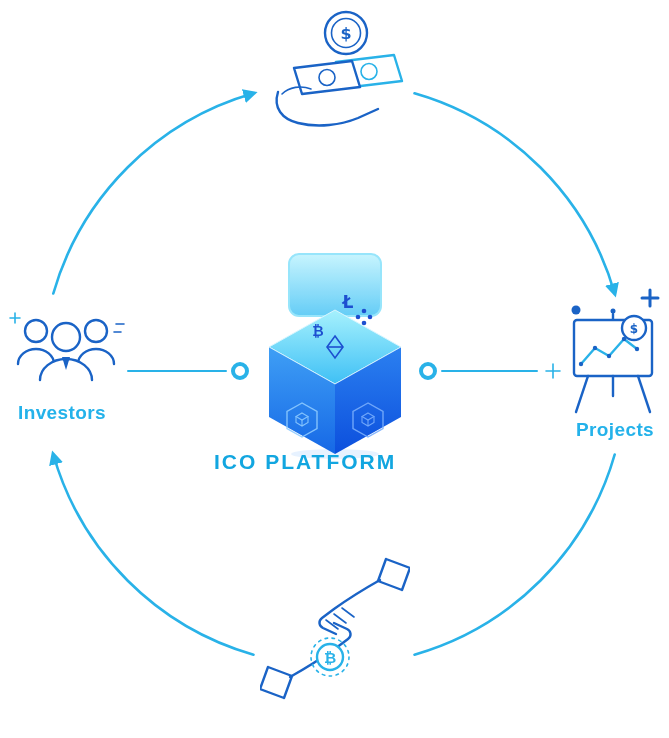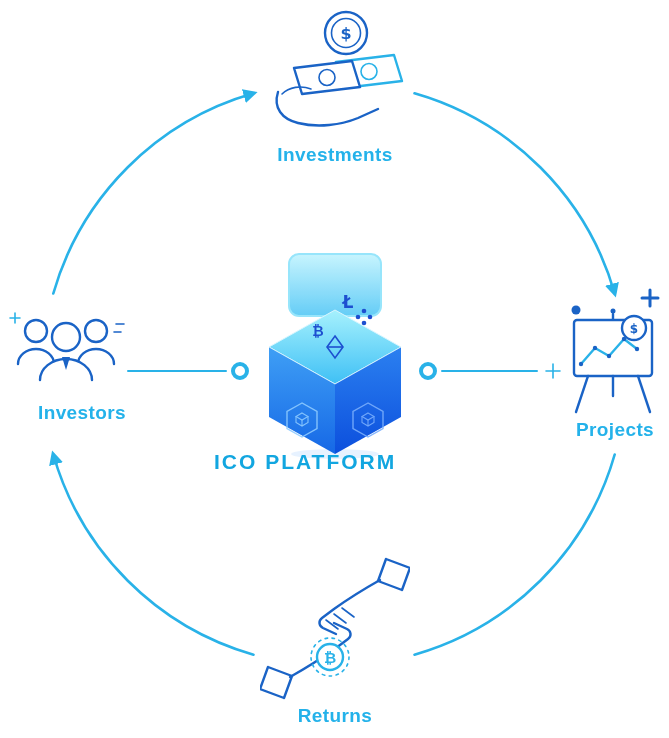--- a/index.html
+++ b/index.html
@@ -176,19 +176,17 @@
       <circle cx="90" cy="31" r="11" class="sb fw"></circle>
       <path d="M72,64 a18,15 0 0 1 36,0" class="sb fw"></path>
     </g>
     <g>
       <circle cx="60" cy="37" r="14" class="sb fw"></circle>
       <path d="M34,80 a26,21 0 0 1 52,0" class="sb fw"></path>
       <polygon points="56,57 64,57 60,70" fill="#1a63c6"></polygon>
     </g>
   </svg>
 
-  <div class="label" style="left:235px;top:144px;width:200px">Investments</div>
   <div class="label" style="left:554px;top:419px;width:122px">Projects</div>
-  <div class="label" style="left:251px;top:705px;width:168px">Returns</div>
-  <div class="label" style="left:20px;top:402px;width:124px">Investors</div>
+  <div class="label" style="left:0;top:402px;width:124px">Investors</div>
   <div class="title" style="left:214px;top:450px;width:242px">ICO PLATFORM</div>
 
 </div>
 
 </body></html>

